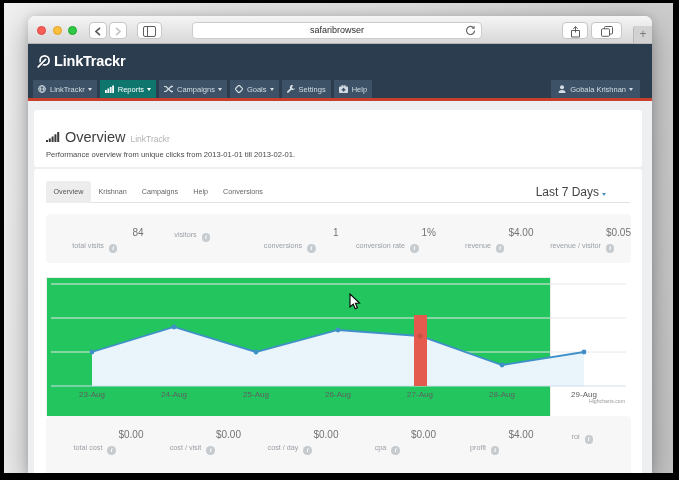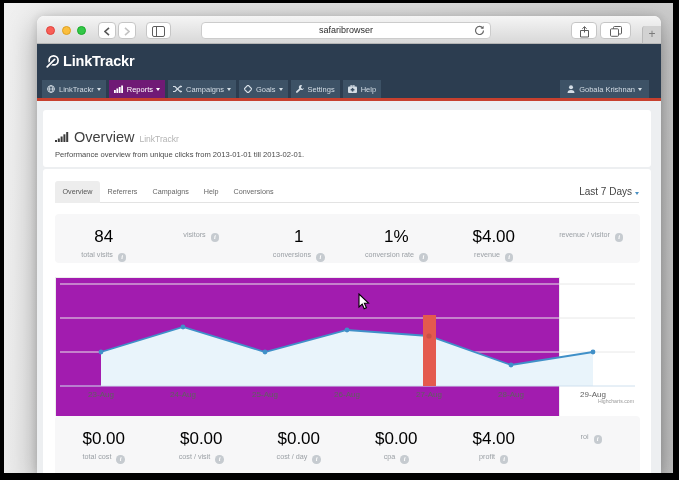--- a/index.html
+++ b/index.html
@@ -1,19 +1,19 @@
 <!DOCTYPE html>
 <html><head>
 <meta charset="utf-8">
 <style>
 * { margin:0; padding:0; box-sizing:border-box; }
 html,body { width:679px; height:480px; overflow:hidden; }
 body { font-family:"Liberation Sans", sans-serif; background:#000; position:relative; }
 .desktop { position:absolute; left:4px; top:3px; right:6px; bottom:7px; background:linear-gradient(100deg,#f0f0f0 0%,#e4e4e4 30%,#dedede 55%,#cdcdcd 88%,#c4c4c4 100%); overflow:hidden; }
-.win { position:absolute; left:24px; top:13px; width:624px; bottom:-1px; background:#fff; border-radius:7px 7px 0 0; box-shadow:0 10px 30px rgba(0,0,0,0.35), 0 0 8px rgba(0,0,0,0.12); overflow:hidden;margin-left:9px; }
+.win { position:absolute; left:24px; top:13px; width:624px; bottom:-1px; background:#fff; border-radius:7px 7px 0 0; box-shadow:0 10px 30px rgba(0,0,0,0.35), 0 0 8px rgba(0,0,0,0.12); overflow:hidden; }
 
 .titlebar { position:absolute; left:0; top:0; right:0; height:28px; background:linear-gradient(#f5f5f5,#d8d8d8); border-bottom:1px solid #b4b4b4; border-radius:7px 7px 0 0; }
 .dot { position:absolute; top:9.5px; width:9px; height:9px; border-radius:50%; }
 .dot.r { left:9px;  background:#f95f57; border:0.5px solid #e0443e; }
 .dot.y { left:25px; background:#fbbe3d; border:0.5px solid #dea123; }
 .dot.g { left:40px; background:#33c748; border:0.5px solid #1aab29; }
 .tbtn { position:absolute; top:6px; height:17px; background:#fff; border:1px solid #c6c6c6; border-radius:4px; color:#5d5d5d; }
 .sbbtn { left:109px; width:25px; }
 .urlbar { position:absolute; left:164px; top:6px; width:290px; height:17px; background:#fff; border:1px solid #ccc; border-radius:4px; font-size:9px; color:#2b2b2b; text-align:center; line-height:15px; }
 .reload { position:absolute; right:5px; top:2px; }
@@ -24,47 +24,47 @@
 
 .apphead { position:absolute; left:0; top:28px; right:0; height:36px; background:#2c3d50; }
 .logo { position:absolute; left:9px; top:9px; display:flex; align-items:center; }
 .logo svg { margin-right:3px; }
 .logo .t { color:#fff; font-size:14.5px; font-weight:bold; letter-spacing:-0.2px; }
 
 .navbar { position:absolute; left:0; top:64px; right:0; height:21px; background:#2c3d50; border-bottom:3px solid #c7402e; }
 .nav-l { position:absolute; left:5px; top:0; height:18px; display:flex; }
 .nav-item { height:18px; display:flex; align-items:center; padding:0 5px; background:#3d5266; color:#d3dce4; font-size:7.5px; white-space:nowrap; margin-right:3px; }
 .nav-item svg { margin-right:4px; }
-.nav-item.red { background:#701a75; color:#fff; }
+.nav-item.red { background:#0f766e; color:#fff; }
 .caret { display:inline-block; width:0; height:0; border-left:2.5px solid transparent; border-right:2.5px solid transparent; border-top:3.5px solid currentColor; margin-left:3px; }
 .nav-r { position:absolute; right:12px; top:0; height:24px; display:flex; } .nav-r .nav-item { margin-right:0; padding:0 7px; }
 
 .page { position:absolute; left:0; top:85px; right:0; bottom:0; background:#edeff1; }
 .panel1 { position:absolute; left:6px; top:9px; width:608px; height:57px; background:#fff; border-radius:3px; }
 .hrow { position:absolute; left:12px; top:19px; display:flex; align-items:baseline; }
 .hrow .ttl { font-size:14.5px; color:#404040; margin-left:5px; }
 .hrow .sub { font-size:8.5px; color:#b3b3b3; margin-left:5px; }
 .pdesc { position:absolute; left:12px; top:40px; font-size:7.6px; color:#4a4a4a; }
 .panel2 { position:absolute; left:6px; top:68px; width:608px; height:326px; background:#fff; border-radius:3px; }
 
 .tabs { position:absolute; left:12px; right:12px; top:12px; height:22px; border-bottom:1px solid #e3e3e3; }
 .tab { float:left; height:22px; line-height:22px; padding:0 7.5px; font-size:7.2px; color:#666; }
 .tab.active { background:#ededed; border-radius:3px 3px 0 0; color:#555; }
-.range { position:absolute; right:0; top:0; height:22px; line-height:22px; font-size:10px; color:#444; }
+.range { position:absolute; right:24px; top:0; height:22px; line-height:22px; font-size:12px; color:#444; }
 .range .caret { border-top-color:#4a90c2; margin-left:3px; }
 
 .stats { position:absolute; left:12px; width:585px; background:#f7f7f8; border-radius:4px; display:flex; }
 .stats.s1 { top:45px; height:49px; }
 .stats.s2 { top:247px; height:80px; border-radius:4px 4px 0 0; }
 .stat { flex:1; text-align:center; padding-top:13px; }
-.stat .v { font-size:17px; color:#000000; }
+.stat .v { font-size:10px; color:#737373;text-align:right; }
 .stat .l { font-size:7.2px; color:#9ba0a5; margin-top:3px; }
 .info { display:inline-block; width:8.5px; height:8.5px; background:#c6cbd0; border-radius:50%; color:#fff; font-size:6.5px; font-weight:bold; line-height:8.5px; text-align:center; vertical-align:-2px; margin-left:3px; font-family:"Liberation Serif",serif; font-style:italic; }
 
-.chartbox { position:absolute; left:12px; top:108px; width:505px; height:139px; border:1px solid #ececec; border-bottom:none; background:#a21caf; }
+.chartbox { position:absolute; left:12px; top:108px; width:505px; height:139px; border:1px solid #ececec; border-bottom:none; background:#22c55e; }
 .cursor { position:absolute; left:302px; top:15px; }
 </style>
 </head>
 <body>
 <div class="desktop">
 <div class="win">
   <div class="titlebar">
     <div class="dot r"></div>
         <div class="dot y"></div>
         <div class="dot g"></div>
@@ -164,21 +164,21 @@
               <rect x="11.2" y="0" width="2" height="10" fill="#3a3a3a"></rect>
             </svg>
         <span class="ttl">Overview</span>
             <span class="sub">LinkTrackr</span>
       </div>
       <div class="pdesc">Performance overview from unique clicks from 2013-01-01 till 2013-02-01.</div>
     </div>
     <div class="panel2">
       <div class="tabs">
         <div class="tab active">Overview</div>
-        <div class="tab">Referrers</div>
+        <div class="tab">Krishnan</div>
         <div class="tab">Campaigns</div>
         <div class="tab">Help</div>
         <div class="tab">Conversions</div>
         <div class="range">Last 7 Days<span class="caret"></span></div>
       </div>
       <div class="stats s1">
         <div class="stat">
               <div class="v">84</div>
               <div class="l">total visits <span class="info">i</span></div>
             </div>
@@ -191,20 +191,21 @@
             </div>
         <div class="stat">
               <div class="v">1%</div>
               <div class="l">conversion rate <span class="info">i</span></div>
             </div>
         <div class="stat">
               <div class="v">$4.00</div>
               <div class="l">revenue <span class="info">i</span></div>
             </div>
         <div class="stat">
+              <div class="v">$0.05</div>
               <div class="l">revenue / visitor <span class="info">i</span></div>
             </div>
       </div>
       <div class="chartbox">
         <svg width="583" height="133" viewBox="0 0 583 133">
           <line x1="4" y1="6" x2="579" y2="6" stroke="#e8e8e8" stroke-width="1"></line>
           <line x1="4" y1="40" x2="579" y2="40" stroke="#e8e8e8" stroke-width="1"></line>
           <line x1="4" y1="74" x2="579" y2="74" stroke="#e8e8e8" stroke-width="1"></line>
           <path d="M45 74 L127 49 L209 74 L291 52 L373 58 L455 87 L537 74 L537 108 L45 108 Z" fill="#e9f4fb"></path>
           <line x1="4" y1="108" x2="579" y2="108" stroke="#cfe0ee" stroke-width="1"></line>

